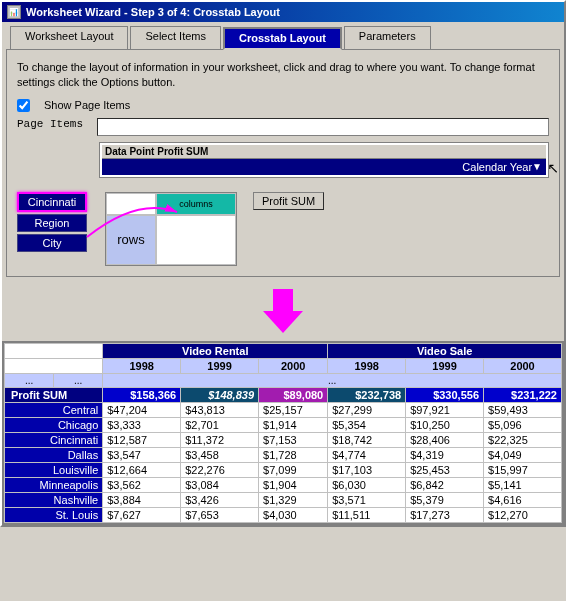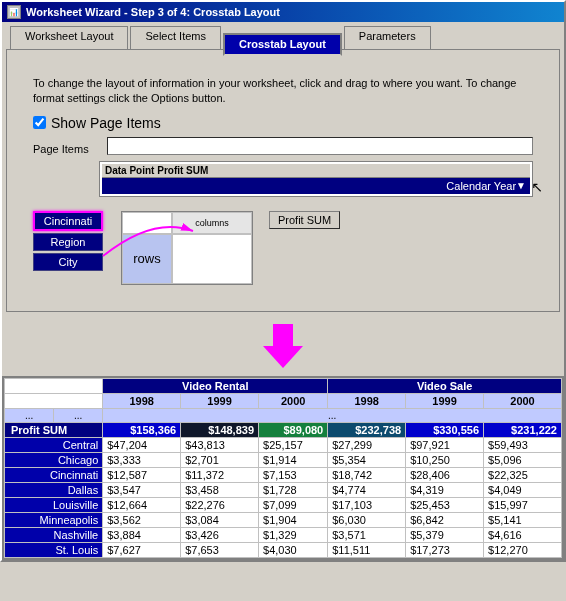--- a/index.html
+++ b/index.html
@@ -67,57 +67,59 @@
       color: #000;
     }
 
     .tab.active {
       background: #d4d0c8;
       border: 2px solid #808080;
       border-bottom: 2px solid #d4d0c8;
       font-weight: bold;
       padding-bottom: 4px;
       position: relative;
-      top: 7px;
+      top: 1px;
       z-index: 2;
       background: #0000aa;
       color: white;
     }
 
     .tab-content-area {
       border: 1px solid #808080;
       background: #d4d0c8;
-      padding: 26px;
+      padding: 10px;
       margin: 0 4px 4px 4px;
       position: relative;
     }
 
     .description-text {
       font-size: 11px;
       color: #000;
       margin-bottom: 8px;
       line-height: 1.4;
     }
 
     .checkbox-row {
       display: flex;
       align-items: center;
       gap: 5px;
       margin-bottom: 6px;
     }
 
     .checkbox-label {
-      font-size: 14px;
+      font-size: 11px;
+      margin-left: 9px;
     }
 
     .page-items-row {
       display: flex;
-      align-items: flex-end;
+      align-items: flex-start;
       gap: 14px;
       margin-bottom: 6px;
+      font-family: Liberation Mono, monospace;
     }
 
     .page-items-label {
       font-size: 11px;
       min-width: 60px;
     }
 
     .page-items-box {
       flex: 1;
       height: 18px;
@@ -132,20 +134,21 @@
       margin-top: 4px;
       position: relative;
       align-items: flex-start;
     }
 
     .data-panel {
       border: 1px solid #808080;
       background: white;
       min-width: 140px;
       padding: 2px;
+      margin-left: 16px;
     }
 
     .data-panel-header {
       background: #d4d0c8;
       font-size: 10px;
       padding: 1px 3px;
       border-bottom: 1px solid #808080;
       font-weight: bold;
     }
 
@@ -331,21 +334,21 @@
               <polygon points="0 0, 6 2, 0 4" fill="#ff00ff"></polygon>
             </marker>
           </defs>
           <path d="M10,50 Q60,10 100,25" stroke="#ff00ff" stroke-width="2" fill="none" marker-end="url(#arrowhead)"></path>
         </svg>
       </div>
 
       <div style="margin-left: 10px; margin-top: 10px;">
         <div style="display: grid; grid-template-columns: 50px 80px; grid-template-rows: 22px 50px; border: 1px solid #808080;">
           <div style="background:white; border:1px solid #c0c0c0;"></div>
-          <div style="background:#e5e5e5; border:1px solid #c0c0c0; font-size:9px; display:flex; align-items:center; justify-content:center;">columns</div>
+          <div style="background:#14b8a6; border:1px solid #c0c0c0; font-size:9px; display:flex; align-items:center; justify-content:center;">columns</div>
           <div style="background:#b8c4f0; border:1px solid #c0c0c0; font-size:13px; display:flex; align-items:center; justify-content:center;">rows</div>
           <div style="background:white; border:1px solid #c0c0c0;"></div>
         </div>
       </div>
 
       <div style="margin-left: 8px; margin-top: 10px;" class="data-fields">
         <div class="data-field-btn">Profit SUM</div>
       </div>
     </div>
   </div>
@@ -378,22 +381,22 @@
           <td style="background:#c0caff; text-align:center; font-size:10px;">...</td>
           <td style="background:#c0caff; text-align:center; font-size:10px;">...</td>
           <td style="background:#c0caff; text-align:center; font-size:10px;" colspan="6">...</td>
         </tr>
       </thead>
       <tbody>
 
         <tr class="profit-sum-row">
           <td class="row-label" colspan="2">Profit SUM</td>
           <td class="value-cell" style="background:#0000cc; color:white;">$158,366</td>
-          <td class="value-cell" style="background:#0f172a; color:white;">$148,839</td>
-          <td class="value-cell" style="background:#15803d; color:white;margin-top:40px;">$89,080</td>
+          <td class="value-cell" style="background:#0c4a6e; color:white;font-style:italic;">$148,839</td>
+          <td class="value-cell" style="background:#a21caf; color:white;margin-top:40px;">$89,080</td>
           <td class="value-cell" style="background:#0c4a6e; color:white;">$232,738</td>
           <td class="value-cell" style="background:#0000cc; color:white;">$330,556</td>
           <td class="value-cell" style="background:#0000cc; color:white;">$231,222</td>
         </tr>
 
         <tr>
           <td class="city-label" colspan="2">Central</td>
           <td class="value-normal">$47,204</td>
           <td class="value-normal">$43,813</td>
           <td class="value-normal">$25,157</td>

